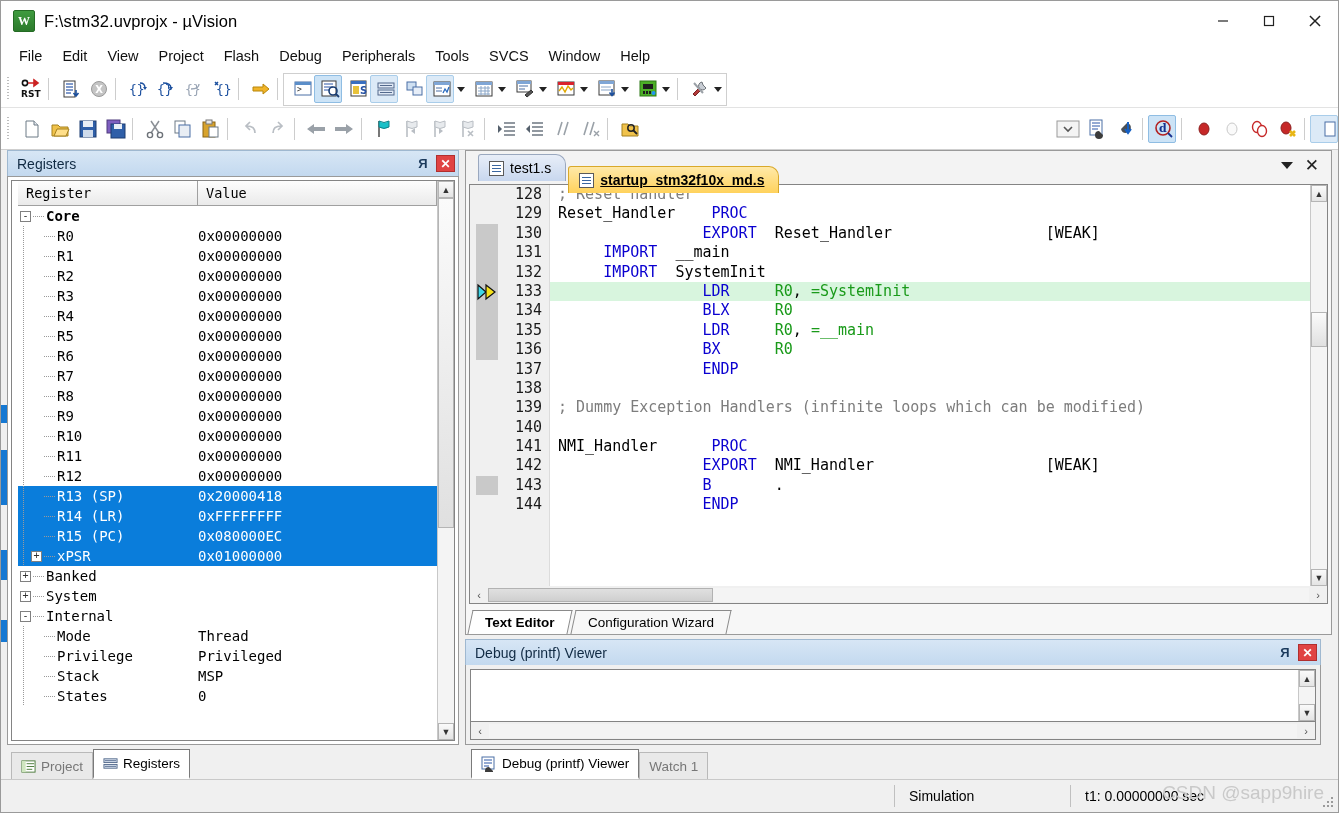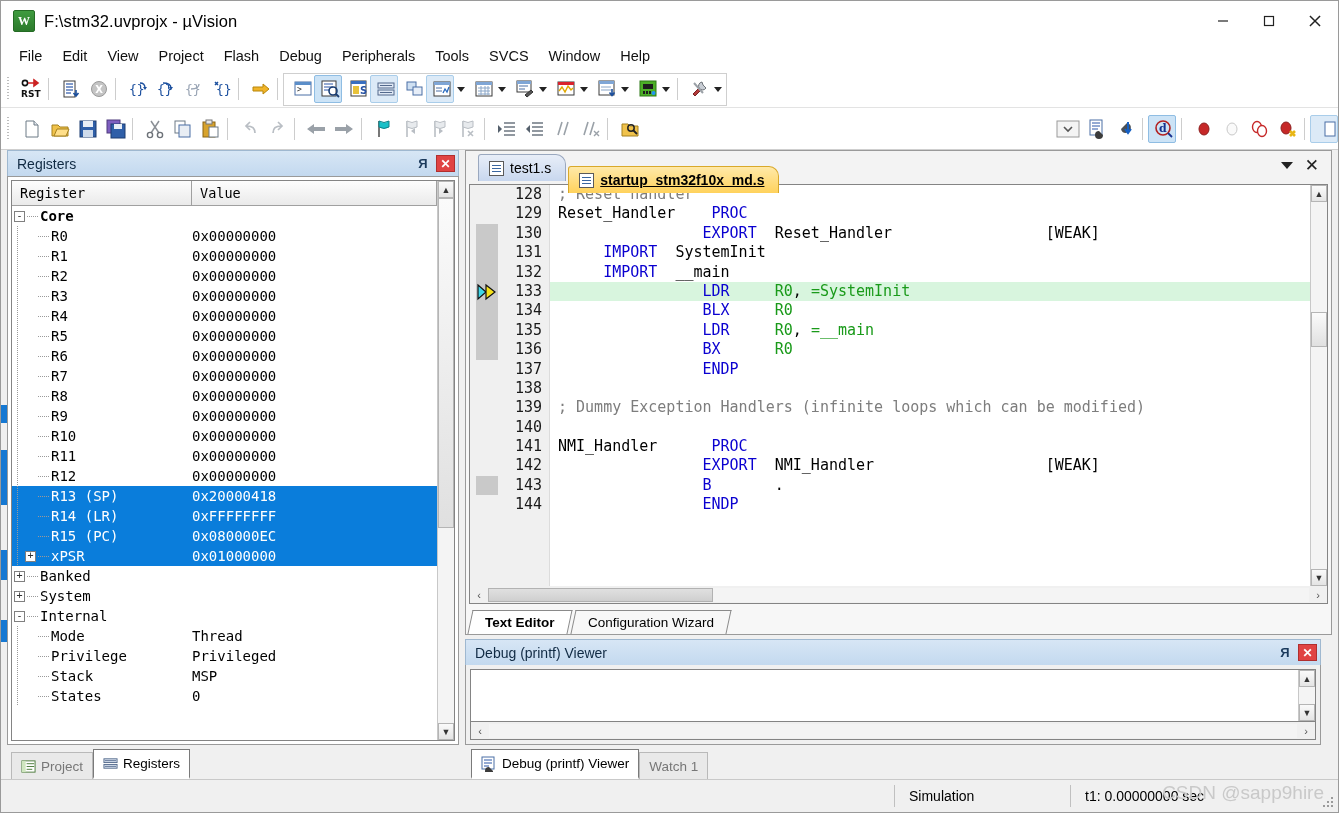--- a/index.html
+++ b/index.html
@@ -116,21 +116,21 @@
     background: #e04343; color: #fff;
     display:flex; align-items:center; justify-content:center;
     font-size: 12px; font-weight: bold; border: 1px solid #b02f2f;
   }
   .reg-body {
     flex: 1 1 auto; min-height: 0;
     border: 1px solid #9a9a9a; background: #fff;
     margin: 0; display: flex; flex-direction: column;
     padding: 3px;
   }
-  .reg-inner { flex:1 1 auto; display:flex; min-height:0; border:1px solid #848484; }
+  .reg-inner { flex:1 1 auto; display:flex; min-height:0; border:1px solid #848484;padding-left:6px; }
   .reg-cols { flex: 1 1 auto; display: flex; flex-direction: column; min-width:0; }
   .reg-headrow { display: flex; height: 25px; flex: 0 0 25px; background: #f0f0f0; }
   .reg-head {
     background: linear-gradient(#fdfdfd,#eaeaea);
     border-right: 1px solid #a0a0a0; border-bottom: 1px solid #a0a0a0;
     display: flex; align-items: center; padding-left: 8px;
     font-family: "DejaVu Sans Mono", monospace; font-size: 13.5px;
   }
   .reg-head.c1 { width: 180px; flex: 0 0 180px; }
   .reg-head.c2 { flex: 1 1 auto; }
@@ -1108,22 +1108,22 @@
                 <span class="ln" style="height: 19.4px; line-height: 19.4px;">140</span>
                 <span class="ln" style="height: 19.4px; line-height: 19.4px;">141</span>
                 <span class="ln" style="height: 19.4px; line-height: 19.4px;">142</span>
                 <span class="ln" style="height: 19.4px; line-height: 19.4px;">143</span>
                 <span class="ln" style="height: 19.4px; line-height: 19.4px;">144</span>
               </div>
             <div class="codelines" id="codelines">
                 <div class="cline"><span class="c-comment">; Reset handler</span></div>
                 <div class="cline"><span class="c-plain">Reset_Handler</span><span class="c-plain">    </span><span class="c-kw">PROC</span></div>
                 <div class="cline"><span class="c-plain">                </span><span class="c-kw">EXPORT</span><span class="c-plain">  Reset_Handler                 [WEAK]</span></div>
+                <div class="cline"><span class="c-plain">     </span><span class="c-kw">IMPORT</span><span class="c-plain">  __main</span></div>
                 <div class="cline"><span class="c-plain">     </span><span class="c-kw">IMPORT</span><span class="c-plain">  SystemInit</span></div>
-                <div class="cline"><span class="c-plain">     </span><span class="c-kw">IMPORT</span><span class="c-plain">  __main</span></div>
                 <div class="cline hl"><span class="c-plain">                </span><span class="c-kw">LDR</span><span class="c-plain">     </span><span class="c-reg">R0</span><span class="c-plain">, </span><span class="c-reg">=SystemInit</span></div>
                 <div class="cline"><span class="c-plain">                </span><span class="c-kw">BLX</span><span class="c-plain">     </span><span class="c-reg">R0</span></div>
                 <div class="cline"><span class="c-plain">                </span><span class="c-kw">LDR</span><span class="c-plain">     </span><span class="c-reg">R0</span><span class="c-plain">, </span><span class="c-reg">=__main</span></div>
                 <div class="cline"><span class="c-plain">                </span><span class="c-kw">BX</span><span class="c-plain">      </span><span class="c-reg">R0</span></div>
                 <div class="cline"><span class="c-plain">                </span><span class="c-kw">ENDP</span></div>
                 <div class="cline">&nbsp;</div>
                 <div class="cline"><span class="c-comment">; Dummy Exception Handlers (infinite loops which can be modified)</span></div>
                 <div class="cline">&nbsp;</div>
                 <div class="cline"><span class="c-plain">NMI_Handler</span><span class="c-plain">      </span><span class="c-kw">PROC</span></div>
                 <div class="cline"><span class="c-plain">                </span><span class="c-kw">EXPORT</span><span class="c-plain">  NMI_Handler                   [WEAK]</span></div>

